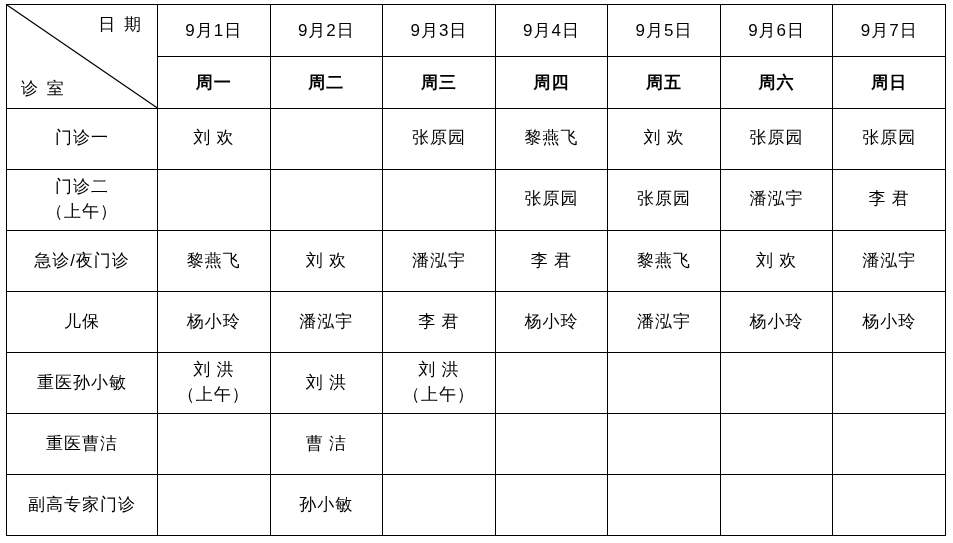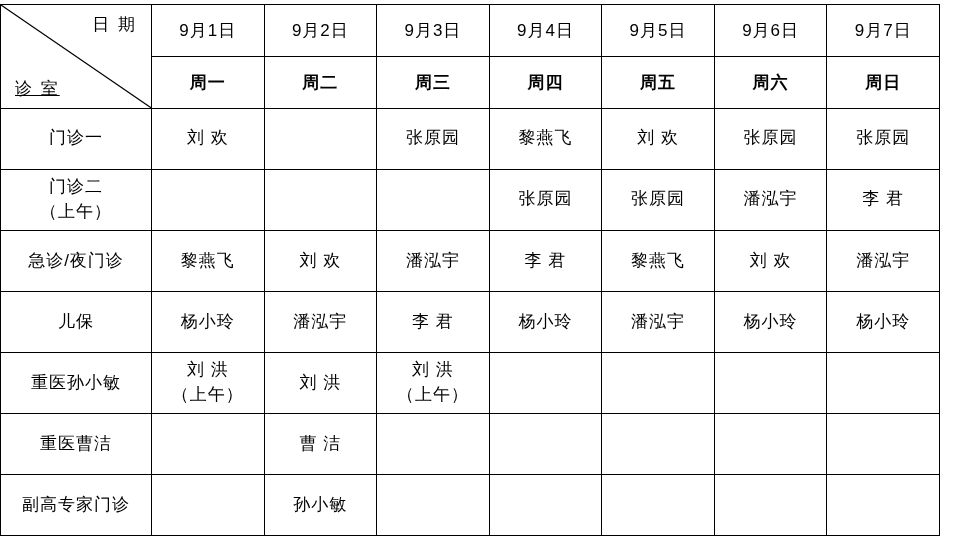--- a/index.html
+++ b/index.html
@@ -11,21 +11,21 @@
     width: 953px;
     height: 543px;
     font-family: "Liberation Sans", sans-serif;
     color: #000000;
     overflow: hidden;
   }
   #schedule-wrap {
     width: 848px;
     height: 543px;
     box-sizing: border-box;
-    padding: 4px 6px 6px 0;
+    padding: 4px 6px 6px 6px;
   }
   table.schedule {
     width: 940px;
     height: 532px;
     border-collapse: collapse;
     table-layout: fixed;
   }
   table.schedule td, table.schedule th {
     border: 1px solid #000000;
     text-align: center;
@@ -58,32 +58,32 @@
     top: 8px;
     font-size: 17px;
     letter-spacing: 2px;
   }
   td.corner .lbl-room {
     position: absolute;
     left: 14px;
     bottom: 8px;
     font-size: 17px;
     letter-spacing: 2px;
-    text-decoration: underline;
   }
   tr.head-date td { height: 46px; }
   tr.head-weekday td { height: 46px; font-weight: bold; }
   tr.body-row td { height: 55px; }
   td.rowhead {
     font-size: 17px;
     letter-spacing: 1px;
   }
   td.cell {
     font-size: 17px;
     letter-spacing: 1px;
+    font-family: Liberation Serif, serif;
   }
   .two-line {
     display: block;
     line-height: 1.45;
   }
 </style>
 </head>
 <body>
 
 <div id="schedule-wrap">

